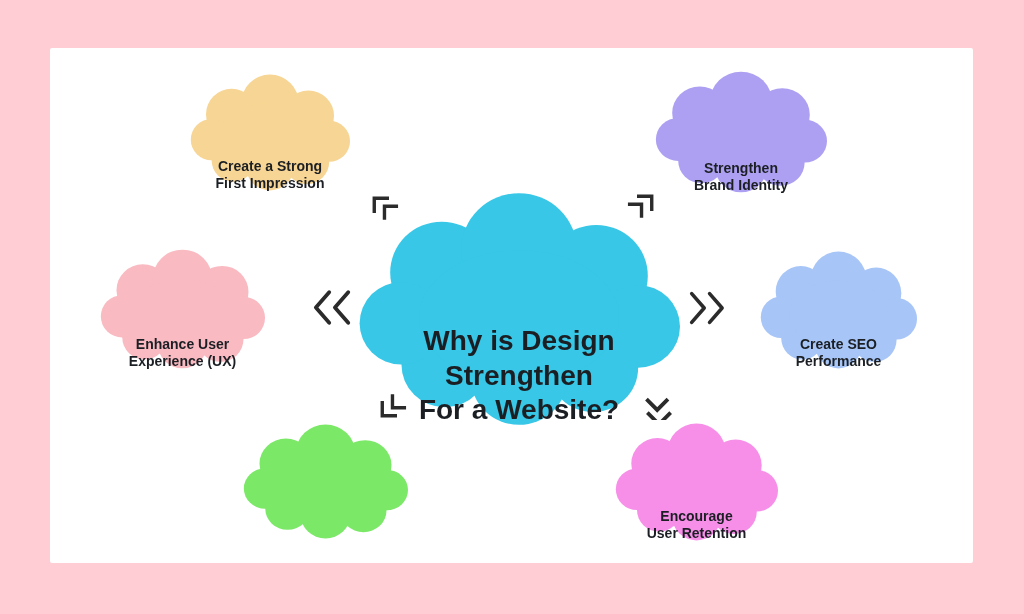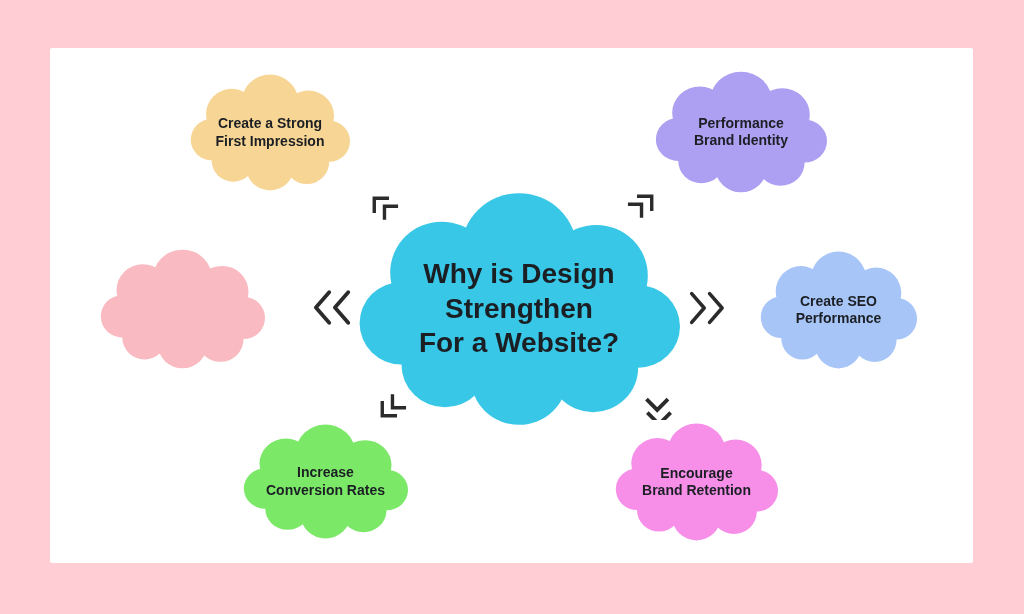--- a/index.html
+++ b/index.html
@@ -9,21 +9,21 @@
     overflow:hidden;
     font-family:"Liberation Sans","DejaVu Sans",sans-serif;
   }
   .card{
     position:absolute;
     left:50px;top:48px;width:923px;height:515px;
     border-radius:2px;
   }
   .cloud{
     position:absolute;
-    display:flex;align-items:center;justify-content:center;
+    display:flex;align-items:flex-end;justify-content:center;
   }
   .cloud .cloud-shape{
     position:absolute;left:0;top:0;width:100%;height:100%;
   }
   .cloud-label{
     position:relative;z-index:1;
     text-align:center;
     font-weight:bold;
     color:#1b1f24;
     font-size:14px;line-height:1.22;
@@ -81,48 +81,48 @@
       <svg class="cloud-shape" viewBox="0 0 200 150" preserveAspectRatio="none">
         <use href="#cloud-sym" fill="#f7d594"></use>
       </svg>
       <div class="cloud-label">Create a Strong First Impression</div>
     </div>
 
     <div class="cloud c-purple">
       <svg class="cloud-shape" viewBox="0 0 200 150" preserveAspectRatio="none">
         <use href="#cloud-sym" fill="#ada0f2"></use>
       </svg>
-      <div class="cloud-label">Performance Brand Identity</div>
+      <div class="cloud-label">Strengthen Brand Identity</div>
     </div>
 
     <div class="cloud c-pink">
       <svg class="cloud-shape" viewBox="0 0 200 150" preserveAspectRatio="none">
         <use href="#cloud-sym" fill="#f9bac1"></use>
       </svg>
+      <div class="cloud-label">Enhance User Experience (UX)</div>
     </div>
 
     <div class="cloud c-blue">
       <svg class="cloud-shape" viewBox="0 0 200 150" preserveAspectRatio="none">
         <use href="#cloud-sym" fill="#a7c5f7"></use>
       </svg>
       <div class="cloud-label">Create SEO Performance</div>
     </div>
 
     <div class="cloud c-green">
       <svg class="cloud-shape" viewBox="0 0 200 150" preserveAspectRatio="none">
         <use href="#cloud-sym" fill="#7ce868"></use>
       </svg>
-      <div class="cloud-label">Increase Conversion Rates</div>
     </div>
 
     <div class="cloud c-magenta">
       <svg class="cloud-shape" viewBox="0 0 200 150" preserveAspectRatio="none">
         <use href="#cloud-sym" fill="#f78fe9"></use>
       </svg>
-      <div class="cloud-label">Encourage Brand Retention</div>
+      <div class="cloud-label">Encourage User Retention</div>
     </div>
 
     <svg class="mark" style="left:322px;top:148px;" width="34" height="34" viewBox="0 0 30 30">
       <g fill="none" stroke-width="3" stroke="#2b2b2b">
         <polyline points="2,15 2,2 15,2"></polyline>
         <polyline points="11,21 11,9 23,9"></polyline>
       </g>
     </svg>
 
     <svg class="mark" style="left:570px;top:146px;" width="34" height="34" viewBox="0 0 30 30">

